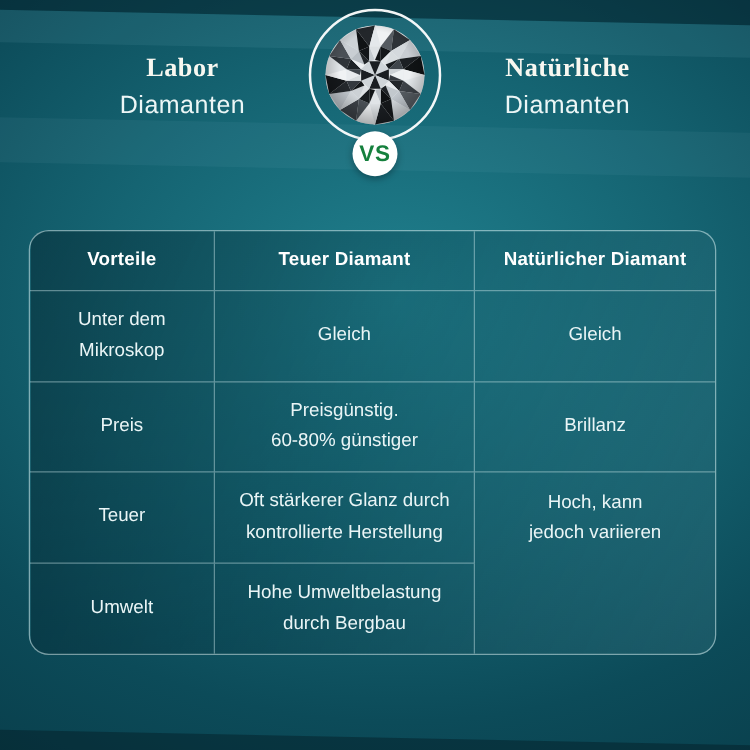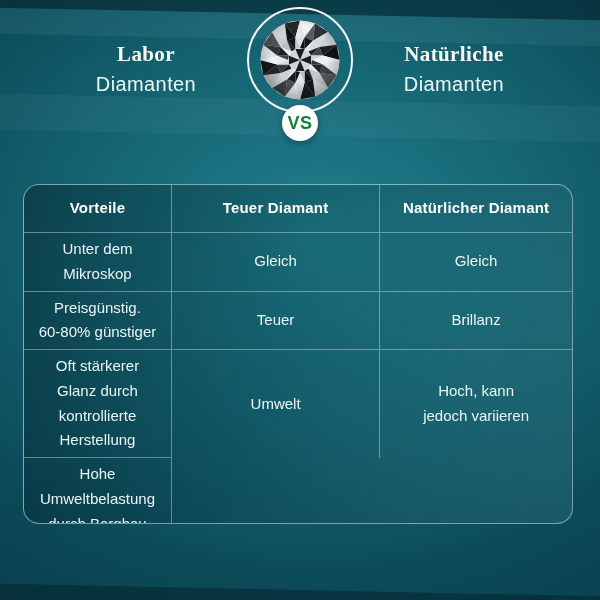--- a/index.html
+++ b/index.html
@@ -175,28 +175,29 @@
   <div class="cmp-table">
     <div class="cell c-head">Vorteile</div>
     <div class="cell c-head">Teuer Diamant</div>
     <div class="cell c-head">Natürlicher Diamant</div>
 
     <div class="cell">Unter dem
 Mikroskop</div>
     <div class="cell">Gleich</div>
     <div class="cell">Gleich</div>
 
+    <div class="cell">Preis</div>
     <div class="cell">Preisgünstig.
 60-80% günstiger</div>
+    <div class="cell">Brillanz</div>
+
     <div class="cell">Teuer</div>
-
-    <div class="cell">Brillanz</div>
     <div class="cell">Oft stärkerer Glanz durch
 kontrollierte Herstellung</div>
-    <div class="cell">Umwelt</div>
-
     <div class="cell">Hoch, kann
 jedoch variieren</div>
+
+    <div class="cell">Umwelt</div>
     <div class="cell">Hohe Umweltbelastung
 durch Bergbau</div>
   </div>
 
 </div>
 
 </body></html>

